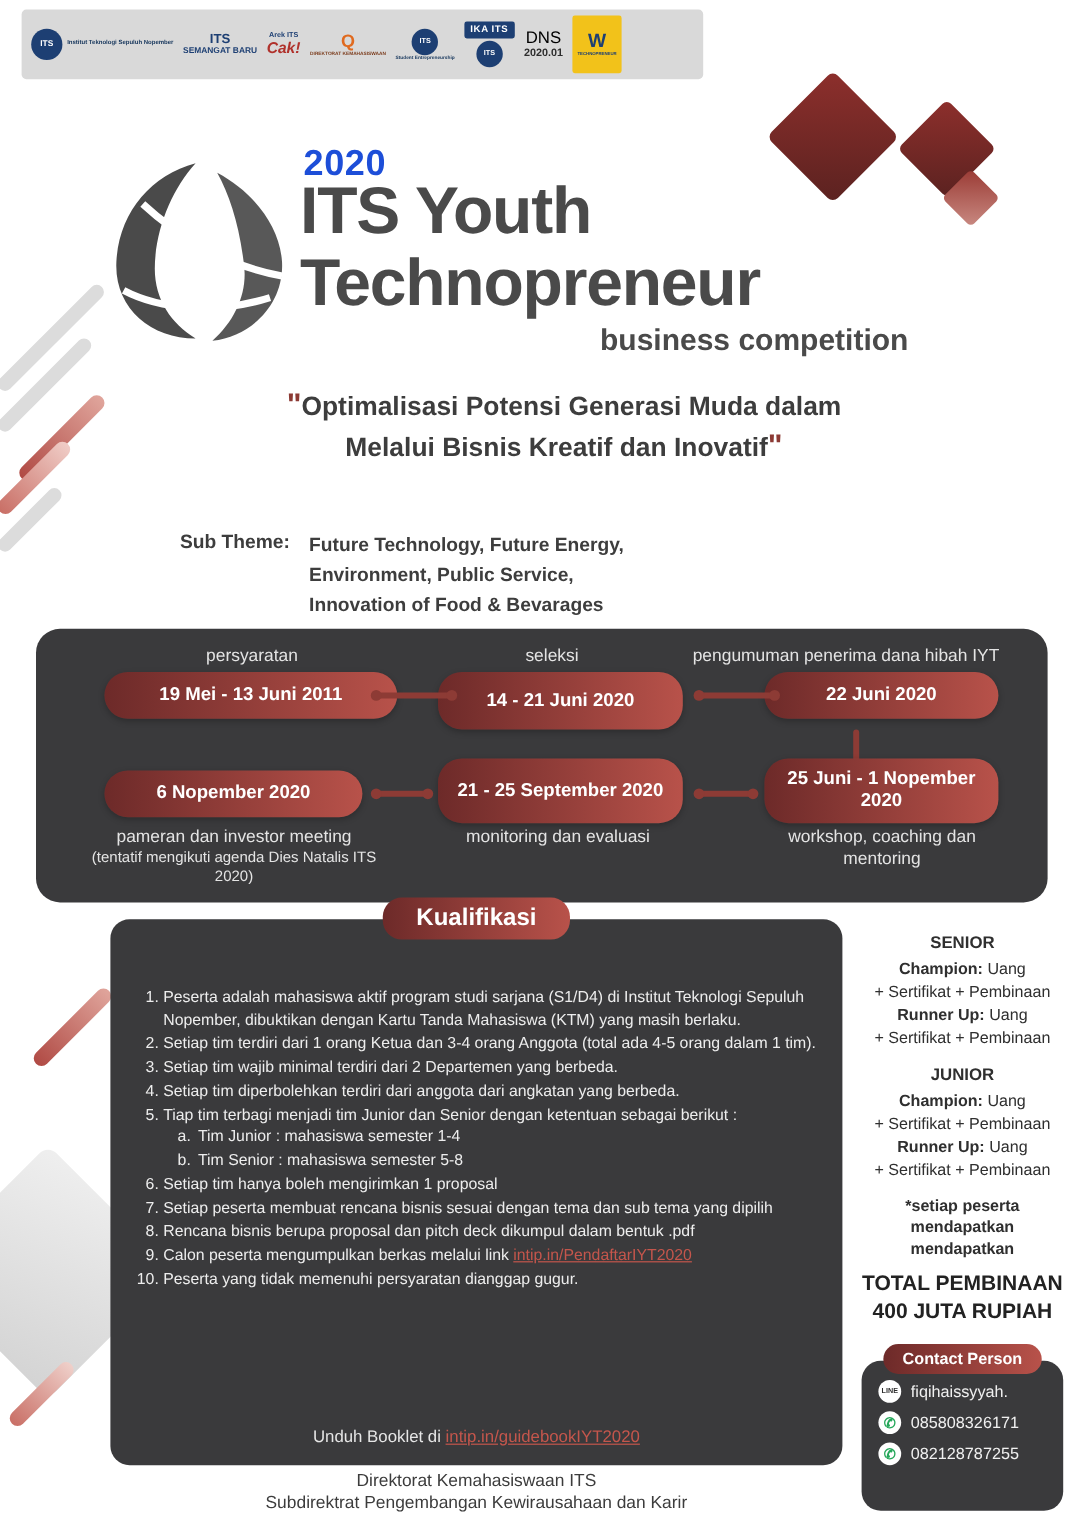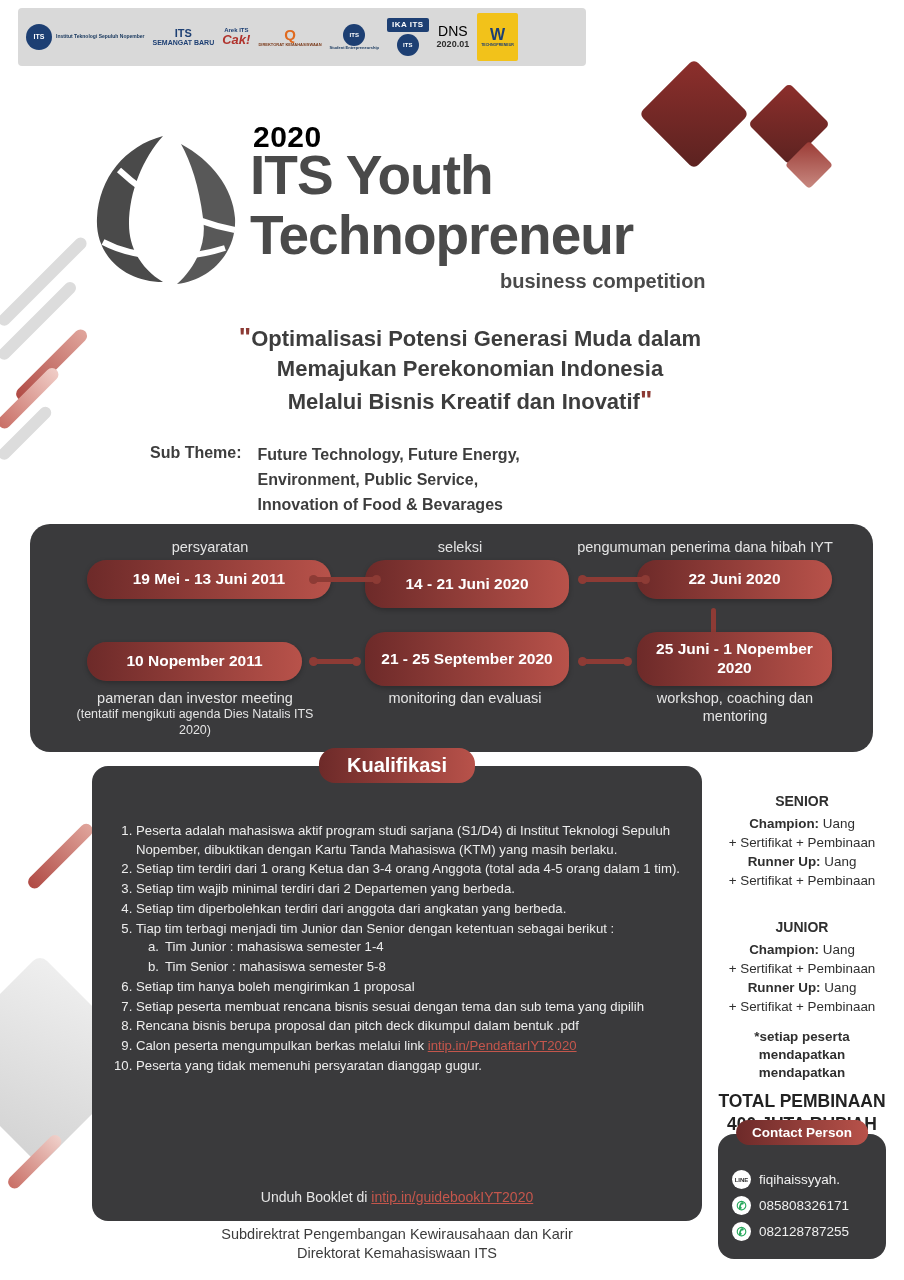--- a/index.html
+++ b/index.html
@@ -79,36 +79,36 @@
     display: flex; align-items: center; justify-content: center;
     font-size: 7px;
   }
   .logo-red { color: #b0322c; }
   .logo-orange { color: #e06a1f; }
   .logo-yellow { background: #f2c21a; }
 
   
   .year {
     position: absolute; left: 253px; top: 120px;
-    font-size: 30px; font-weight: bold; color: #000000;
+    font-size: 30px; font-weight: bold; color: #1d4ed8;
     letter-spacing: .5px;
   }
   .title1 {
     position: absolute; left: 250px; top: 143px;
     font-size: 55px; font-weight: bold; color: #4a4a4a;
     letter-spacing: -1px;
   }
   .title2 {
     position: absolute; left: 250px; top: 203px;
     font-size: 55px; font-weight: bold; color: #4a4a4a;
     letter-spacing: -1px;
   }
   .subtitle {
     position: absolute; left: 500px; top: 270px;
-    font-size: 20px; font-weight: bold; color: #4a4a4a;
+    font-size: 25px; font-weight: bold; color: #4a4a4a;
   }
 
   .swirl { position: absolute; left: 85px; top: 130px; }
 
   
   .theme-block {
     position: absolute; left: 120px; top: 320px;
     width: 700px; text-align: center;
     color: #3f3f3f;
   }
@@ -191,21 +191,21 @@
     position: absolute; left: 0; right: 0; bottom: 16px;
     text-align: center; font-size: 14px; color: #e6e6e6;
   }
 
   
   .prizes {
     position: absolute; left: 712px; top: 776px;
     width: 180px; text-align: center;
     color: #2f2f2f; font-size: 13.4px; line-height: 1.42;
   }
-  .prizes .head { font-weight: bold; font-size: 14px; margin-bottom: 2px; margin-top: 16px; }
+  .prizes .head { font-weight: bold; font-size: 14px; margin-bottom: 2px; }
   .prizes .bold { font-weight: bold; }
   .prizes .gap { height: 12px; }
   .prizes .note { font-weight: bold; line-height: 1.35; }
   .prizes .total {
     font-weight: bold; font-size: 17.5px; line-height: 1.3;
     margin-top: 8px; color: #222;
   }
 
   
   .contact {
@@ -219,21 +219,21 @@
     background: linear-gradient(90deg, #6d2a29, #b8524a);
     border-radius: 14px; padding: 5px 16px;
     color: #fff; font-weight: bold; font-size: 13.5px;
     white-space: nowrap;
   }
   .contact-row {
     display: flex; align-items: center; gap: 8px;
     color: #f0f0f0; font-size: 13.5px;
     margin-left: 14px;
   }
-  .contact-rows { position: absolute; top: 36px; left: 0; right: 0; }
+  .contact-rows { position: absolute; top: 16px; left: 0; right: 0; }
   .contact-row + .contact-row { margin-top: 7px; }
   .cicon {
     width: 19px; height: 19px; border-radius: 50%;
     background: #fff; color: #3a3a3c;
     display: flex; align-items: center; justify-content: center;
     font-size: 10px; font-weight: bold; flex: none;
   }
   .cicon.line { background: #fff; color: #2d2d2d; font-size: 6px; }
   .cicon.wa { background: #fff; color: #25a75a; font-size: 12px; }
 
@@ -309,21 +309,20 @@
 
   <div class="year">2020</div>
   <div class="title1">ITS Youth</div>
   <div class="title2">Technopreneur</div>
   <div class="subtitle">business competition</div>
 
   <div class="theme-block">
     <div class="theme-line">
       <span class="quote">"</span><span>Optimalisasi Potensi Generasi Muda dalam</span>
     </div>
-    <div class="theme-line">Memajukan Perekonomian Indonesia</div>
     <div class="theme-line">
       <span>Melalui Bisnis Kreatif dan Inovatif</span><span class="quote">"</span>
     </div>
   </div>
 
   <div class="subtheme">
     <div class="label">Sub Theme:</div>
     <div class="values">
       <div>Future Technology, Future Energy,</div>
       <div>Environment, Public Service,</div>
@@ -344,21 +343,21 @@
     <div class="connector" style="left:283px; top:53px; width:64px;">
         <span class="dot" style="left:-4px;"></span>
         <span class="dot" style="right:-4px;"></span>
       </div>
     <div class="connector" style="left:552px; top:53px; width:64px;">
         <span class="dot" style="left:-4px;"></span>
         <span class="dot" style="right:-4px;"></span>
       </div>
     <div class="connector v" style="left:681px; top:84px;"></div>
 
-    <div class="pill" style="left:57px; top:118px; width:215px; height:39px;">10 Nopember 2011</div>
+    <div class="pill" style="left:57px; top:118px; width:215px; height:39px;">6 Nopember 2020</div>
     <div class="pill" style="left:335px; top:108px; width:204px; height:54px; flex-direction:column;">
       <span>21 - 25 September 2020</span>
     </div>
     <div class="pill" style="left:607px; top:108px; width:195px; height:54px; flex-direction:column;">
       <span>25 Juni - 1 Nopember 2020</span>
     </div>
 
     <div class="connector" style="left:283px; top:135px; width:44px;">
         <span class="dot" style="left:-4px;"></span>
         <span class="dot" style="right:-4px;"></span>
@@ -465,17 +464,17 @@
         <span>085808326171</span>
       </div>
       <div class="contact-row">
         <span class="cicon wa">✆</span>
         <span>082128787255</span>
       </div>
     </div>
   </div>
 
   <div class="footer">
+    <div>Direktorat Kemahasiswaan ITS</div>
     <div>Subdirektrat Pengembangan Kewirausahaan dan Karir</div>
-    <div>Direktorat Kemahasiswaan ITS</div>
   </div>
 
 </div>
 
 </body></html>

